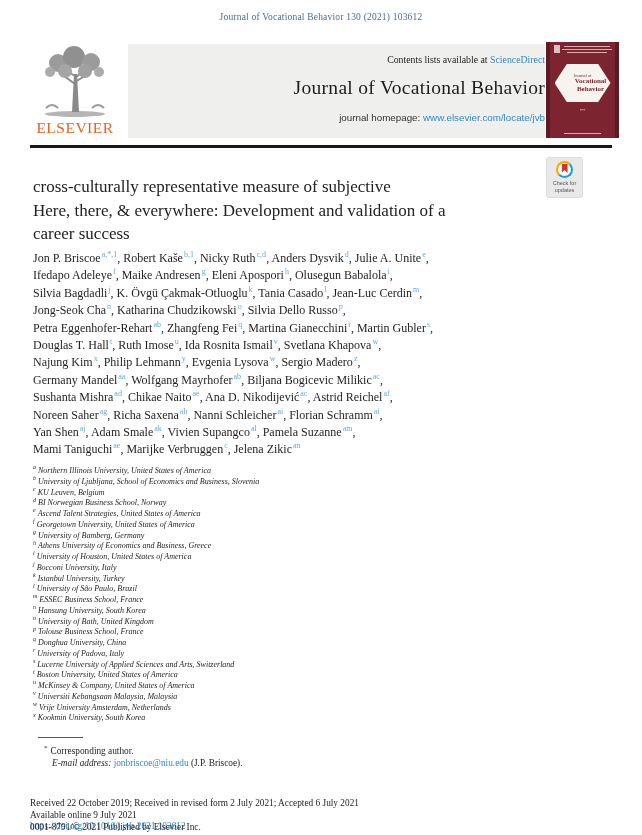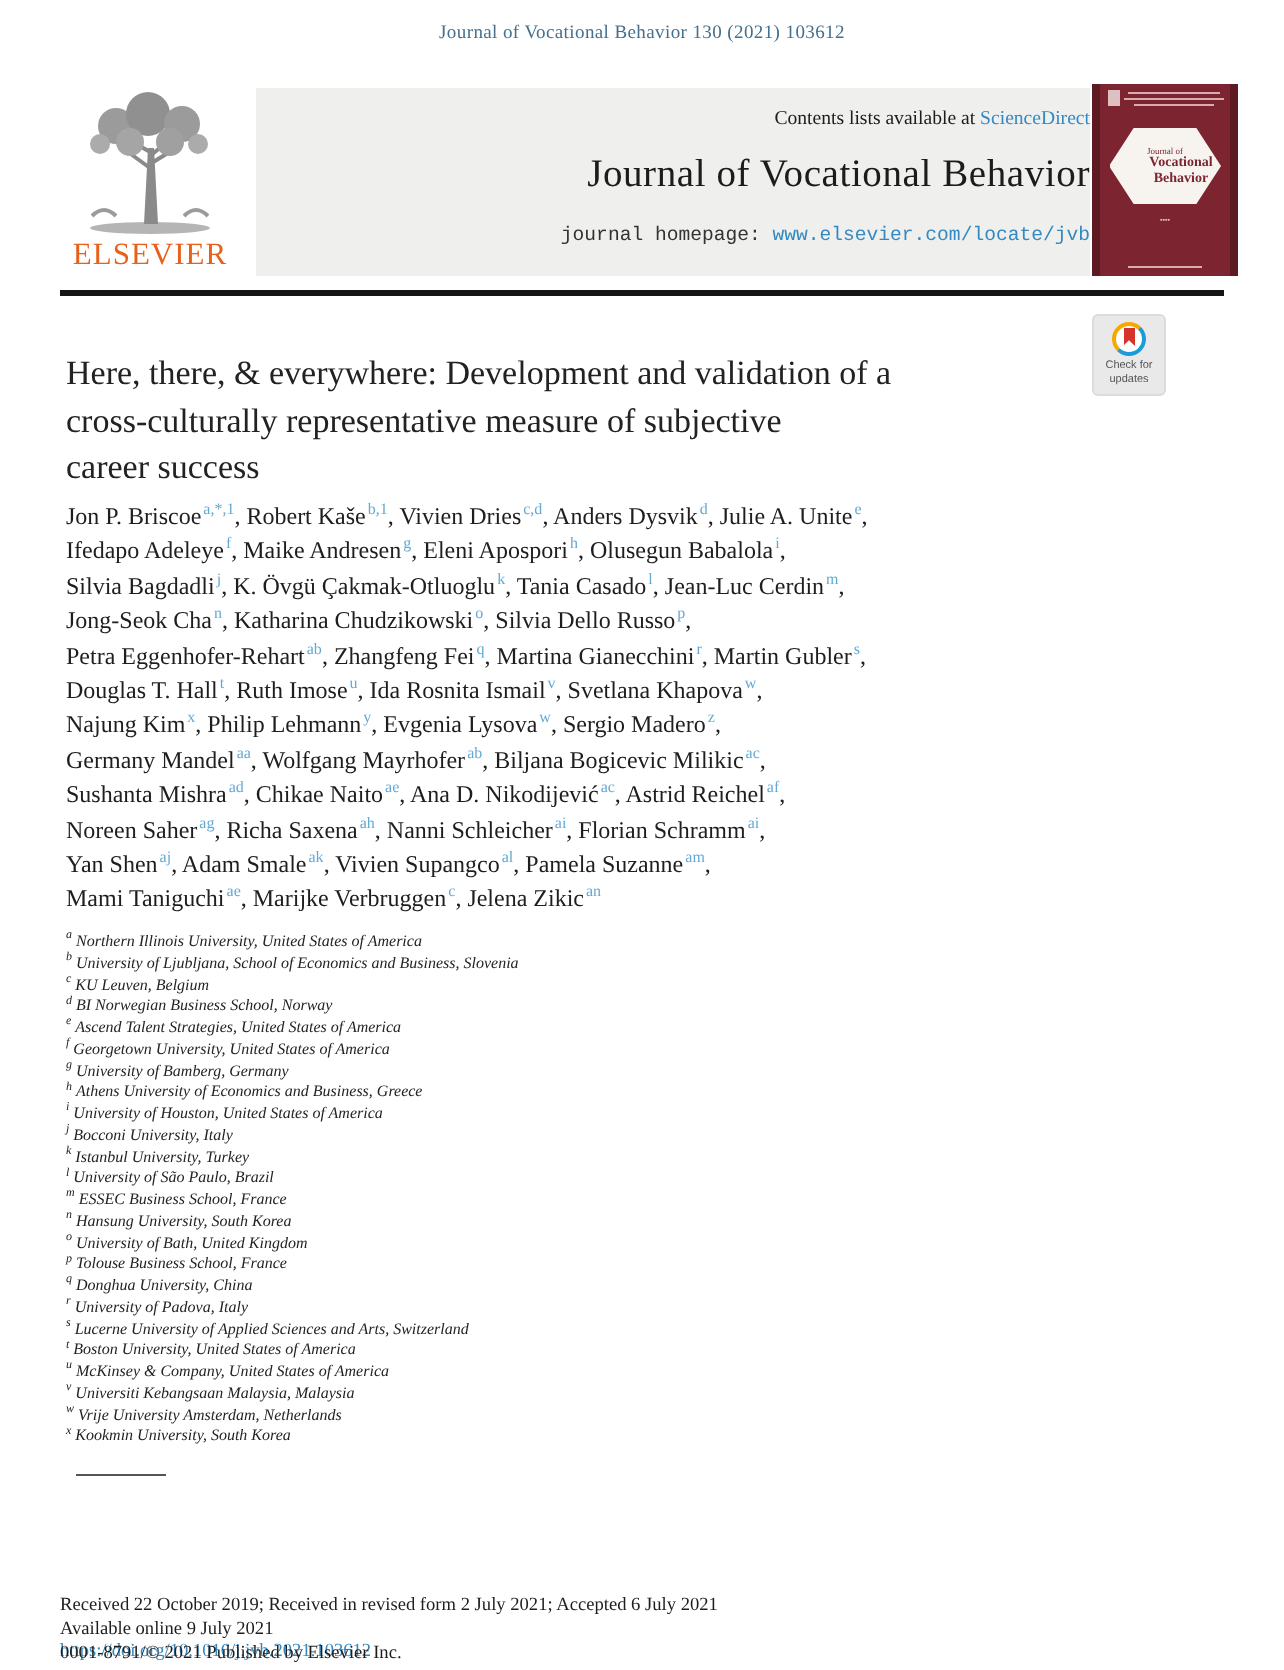--- a/index.html
+++ b/index.html
@@ -23,21 +23,21 @@
   
   .elsevier{position:absolute;left:30px;top:46px;width:90px;text-align:center;}
   .elsevier .tree{display:block;margin:0 auto;}
   .elsevier .word{font-size:15.5px;color:var(--orange);letter-spacing:.5px;margin-top:1px;font-weight:500;}
   .headbox{
     position:absolute;left:128px;top:44px;width:417px;height:94px;background:#efefee;
     text-align:right;
   }
   .headbox .contents{font-size:9.8px;margin-top:10px;}
   .headbox .jtitle{font-size:19.5px;margin-top:12px;letter-spacing:.3px;}
-  .headbox .homepage{font-family:Liberation Mono, monospace;font-size:9.8px;margin-top:13px;color:#333;margin-left:25px;}
+  .headbox .homepage{font-family:Liberation Sans, sans-serif;font-size:9.8px;margin-top:13px;color:#333;margin-left:25px;}
   a.link{color:var(--link);text-decoration:none;}
   
   .cover{position:absolute;left:546px;top:42px;width:73px;height:96px;background:var(--maroon);
     border-left:4px solid var(--maroon-dark);border-right:4px solid var(--maroon-dark);box-sizing:border-box;}
   .cover .tinybar{height:1px;background:#e8c6c9;margin:2px 6px 0 6px;opacity:.85;}
   .cover .minisq{position:absolute;left:4px;top:3px;width:6px;height:8px;background:#e9d2d4;opacity:.9;}
   .cover .hex{
     position:absolute;left:50%;top:22px;transform:translateX(-50%);
     width:56px;height:38px;background:#f7f4ef;
     clip-path:polygon(22% 0,78% 0,100% 50%,78% 100%,22% 100%,0 50%);
@@ -120,37 +120,37 @@
       <div class="l2">Vocational</div>
       <div class="l2">Behavior</div>
     </div>
     <div class="sub">▪▪▪▪</div>
     <div class="foot"></div>
   </div>
 
   <div class="head-rule"></div>
 
   <div class="title">
+    <div>cross-culturally representative measure of subjective</div>
     <div>Here, there, &amp; everywhere: Development and validation of a</div>
-    <div>cross-culturally representative measure of subjective</div>
     <div>career success</div>
   </div>
 
   <div class="badge">
     <div class="ring">
         <div class="mark"></div>
       </div>
     <div class="txt">
       <div>Check for</div>
       <div>updates</div>
     </div>
   </div>
 
   <div class="authors">
-      <div class="author-line"><span>Jon P. Briscoe</span><sup>a,*,1</sup>, <span>Robert Kaše</span><sup>b,1</sup>, <span>Vivien Dries</span><sup>c,d</sup>, <span>Anders Dysvik</span><sup>d</sup>, <span>Julie A. Unite</span><sup>e</sup>,</div>
+      <div class="author-line"><span>Jon P. Briscoe</span><sup>a,*,1</sup>, <span>Robert Kaše</span><sup>b,1</sup>, <span>Nicky Ruth</span><sup>c,d</sup>, <span>Anders Dysvik</span><sup>d</sup>, <span>Julie A. Unite</span><sup>e</sup>,</div>
       <div class="author-line"><span>Ifedapo Adeleye</span><sup>f</sup>, <span>Maike Andresen</span><sup>g</sup>, <span>Eleni Apospori</span><sup>h</sup>, <span>Olusegun Babalola</span><sup>i</sup>,</div>
       <div class="author-line"><span>Silvia Bagdadli</span><sup>j</sup>, <span>K. Övgü Çakmak-Otluoglu</span><sup>k</sup>, <span>Tania Casado</span><sup>l</sup>, <span>Jean-Luc Cerdin</span><sup>m</sup>,</div>
       <div class="author-line"><span>Jong-Seok Cha</span><sup>n</sup>, <span>Katharina Chudzikowski</span><sup>o</sup>, <span>Silvia Dello Russo</span><sup>p</sup>,</div>
       <div class="author-line"><span>Petra Eggenhofer-Rehart</span><sup>ab</sup>, <span>Zhangfeng Fei</span><sup>q</sup>, <span>Martina Gianecchini</span><sup>r</sup>, <span>Martin Gubler</span><sup>s</sup>,</div>
       <div class="author-line"><span>Douglas T. Hall</span><sup>t</sup>, <span>Ruth Imose</span><sup>u</sup>, <span>Ida Rosnita Ismail</span><sup>v</sup>, <span>Svetlana Khapova</span><sup>w</sup>,</div>
       <div class="author-line"><span>Najung Kim</span><sup>x</sup>, <span>Philip Lehmann</span><sup>y</sup>, <span>Evgenia Lysova</span><sup>w</sup>, <span>Sergio Madero</span><sup>z</sup>,</div>
       <div class="author-line"><span>Germany Mandel</span><sup>aa</sup>, <span>Wolfgang Mayrhofer</span><sup>ab</sup>, <span>Biljana Bogicevic Milikic</span><sup>ac</sup>,</div>
       <div class="author-line"><span>Sushanta Mishra</span><sup>ad</sup>, <span>Chikae Naito</span><sup>ae</sup>, <span>Ana D. Nikodijević</span><sup>ac</sup>, <span>Astrid Reichel</span><sup>af</sup>,</div>
       <div class="author-line"><span>Noreen Saher</span><sup>ag</sup>, <span>Richa Saxena</span><sup>ah</sup>, <span>Nanni Schleicher</span><sup>ai</sup>, <span>Florian Schramm</span><sup>ai</sup>,</div>
       <div class="author-line"><span>Yan Shen</span><sup>aj</sup>, <span>Adam Smale</span><sup>ak</sup>, <span>Vivien Supangco</span><sup>al</sup>, <span>Pamela Suzanne</span><sup>am</sup>,</div>
@@ -178,19 +178,26 @@
       <div class="affil"><sup>r</sup>University of Padova, Italy</div>
       <div class="affil"><sup>s</sup>Lucerne University of Applied Sciences and Arts, Switzerland</div>
       <div class="affil"><sup>t</sup>Boston University, United States of America</div>
       <div class="affil"><sup>u</sup>McKinsey &amp; Company, United States of America</div>
       <div class="affil"><sup>v</sup>Universiti Kebangsaan Malaysia, Malaysia</div>
       <div class="affil"><sup>w</sup>Vrije University Amsterdam, Netherlands</div>
       <div class="affil"><sup>x</sup>Kookmin University, South Korea</div>
     </div>
 
   <div class="foot-rule"></div>
+  <div class="corr">
+    <div><span class="marker">*</span><span>Corresponding author.</span></div>
+    <div class="email-line">
+      <span class="email-label">E-mail address:</span>
+      <a class="link">jonbriscoe@niu.edu</a><span> (J.P. Briscoe).</span>
+    </div>
+  </div>
 
   <a class="link doi">https://doi.org/10.1016/j.jvb.2021.103612</a>
   <div class="bline b1">Received 22 October 2019; Received in revised form 2 July 2021; Accepted 6 July 2021</div>
   <div class="bline b2">Available online 9 July 2021</div>
   <div class="bline b3">0001-8791/© 2021 Published by Elsevier Inc.</div>
 
 </div>
 
 </body></html>

